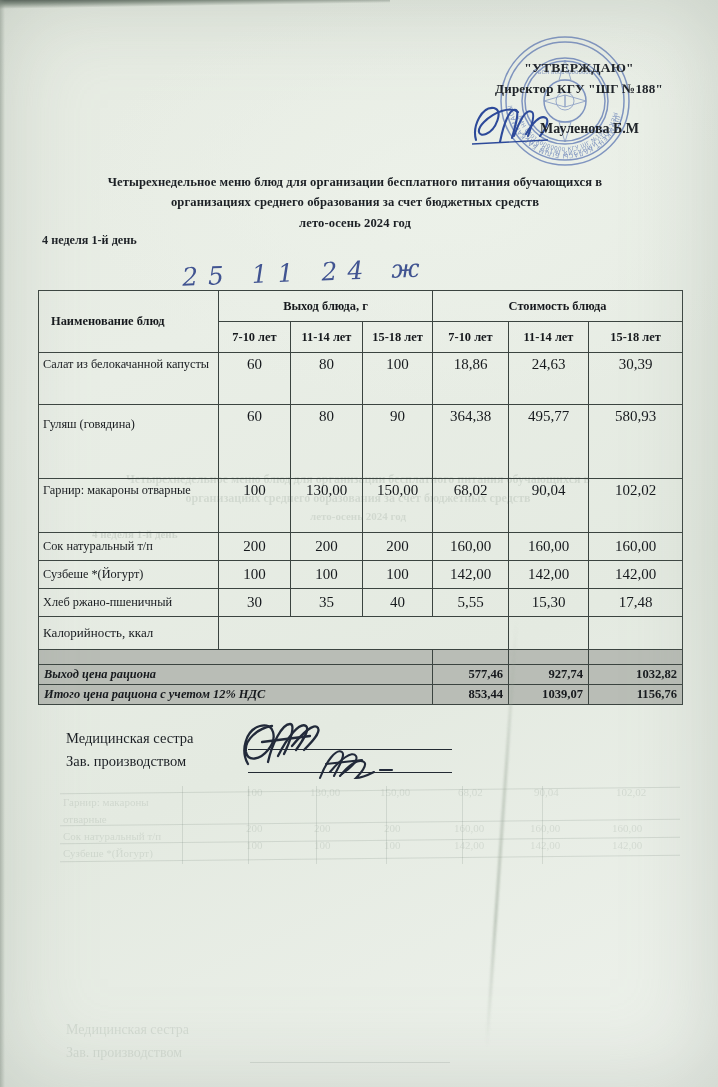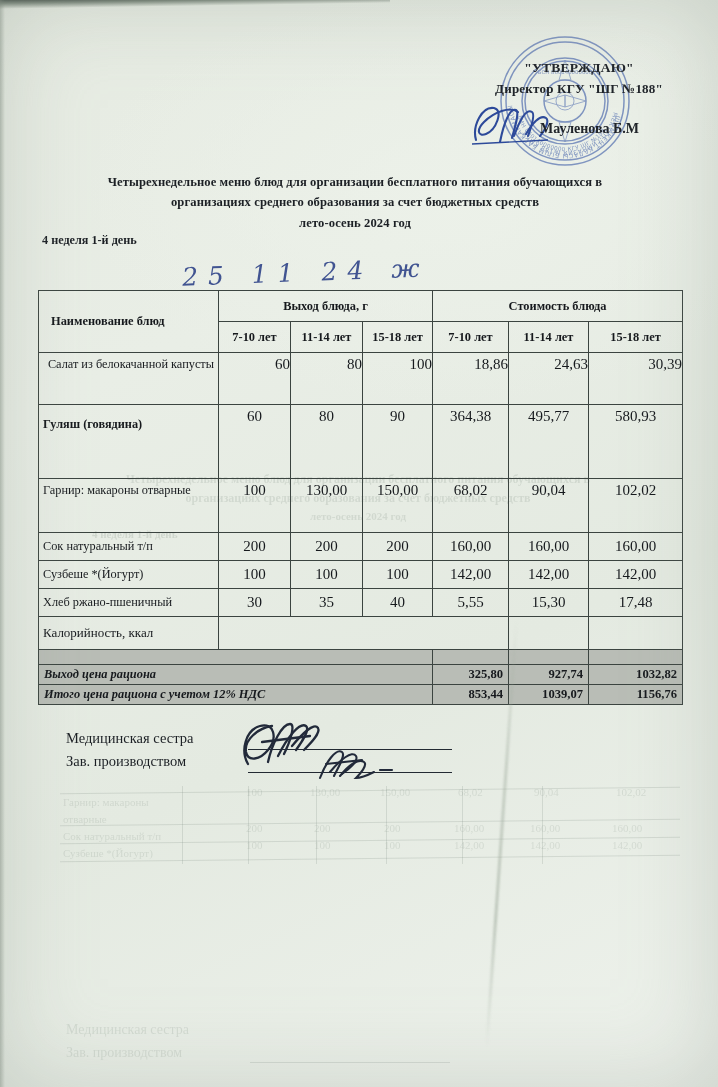--- a/index.html
+++ b/index.html
@@ -160,21 +160,21 @@
   td.dish {
     text-align: left;
     padding: 3px 4px 3px 4px !important;
     font-size: 12.3px;
     line-height: 1.28;
   }
   td.num {
     text-align: center;
     font-size: 15px;
   }
-  tr.r-tall td { height: 44px; text-align: right; }
+  tr.r-tall td { height: 44px; }
   tr.r-tall2 td { height: 58px; }
   tr.r-tall3 td { height: 46px; }
   tr.r-short td { height: 21px; }
   tr.r-kcal td { height: 26px; }
   td.kcal-label { font-weight: normal; font-size: 13px; }
 
   tr.r-spacer td { height: 14px; background: #b9bdb6; }
 
   tr.total td {
     background: #b9bdb6;
@@ -194,21 +194,21 @@
     font-size: 12.6px;
     padding-right: 5px !important;
   }
 
   
   tr.r-tall td.num, tr.r-tall2 td.num, tr.r-tall3 td.num {
     vertical-align: top;
     padding-top: 3px !important;
   }
   tr.r-tall td.dish, tr.r-tall3 td.dish { vertical-align: top; padding-top: 4px !important; }
-  tr.r-tall2 td.dish { vertical-align: top; padding-top: 12px !important; font-weight: bold; }
+  tr.r-tall2 td.dish { vertical-align: top; padding-top: 12px !important; }
 
   
   .sig-area { position: absolute; left: 66px; top: 730px; width: 400px; }
   .sig-row {
     position: relative;
     height: 23px;
     font-size: 14.5px;
     font-family: "Liberation Serif", serif;
     color: #1c2025;
     white-space: nowrap;
@@ -412,21 +412,21 @@
         <td></td>
       </tr>
       <tr class="r-spacer">
         <td colspan="4"></td>
         <td></td>
         <td></td>
         <td></td>
       </tr>
       <tr class="total">
         <td class="total-label" colspan="4">Выход цена рациона</td>
-        <td class="total-val">325,80</td>
+        <td class="total-val">577,46</td>
         <td class="total-val">927,74</td>
         <td class="total-val">1032,82</td>
       </tr>
       <tr class="total">
         <td class="total-label" colspan="4">Итого цена рациона с учетом 12% НДС</td>
         <td class="total-val">853,44</td>
         <td class="total-val">1039,07</td>
         <td class="total-val">1156,76</td>
       </tr>
     </tbody>

